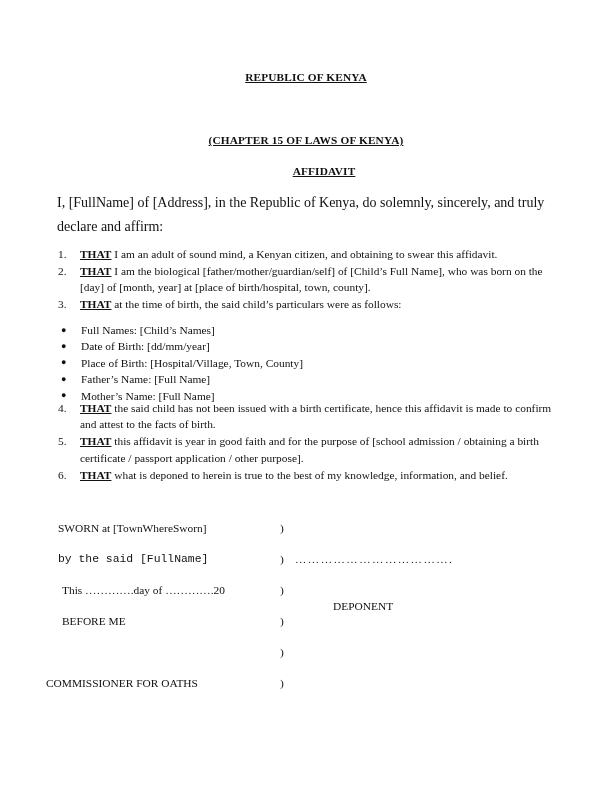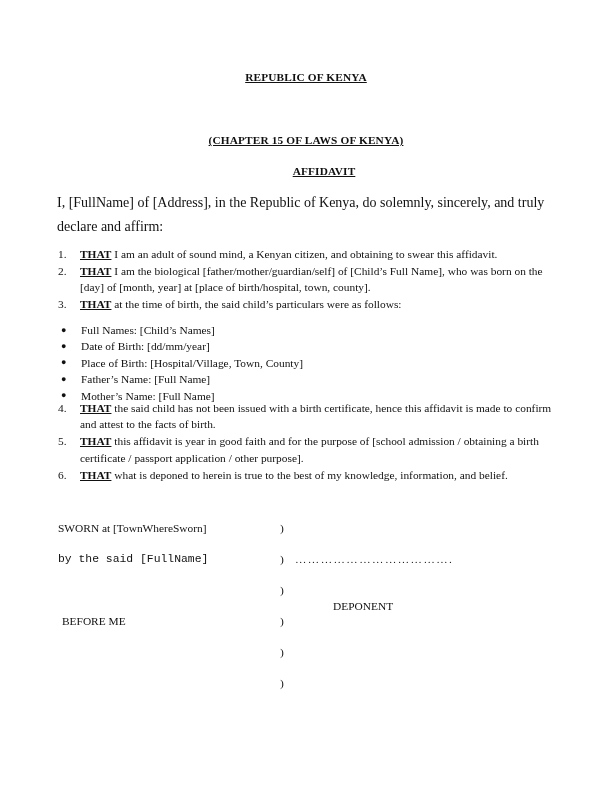--- a/index.html
+++ b/index.html
@@ -172,28 +172,30 @@
       <div class="jrow">
         <span class="jlabel" style="left: 58px;">SWORN at [TownWhereSworn]</span>
         <span class="jparen">)</span>
       </div>
       <div class="jrow">
         <span class="jlabel" style="left: 58px; font-family: Liberation Mono, monospace;">by the said [FullName]</span>
         <span class="jparen">)</span>
         <span class="jdots">……………………………….</span>
       </div>
       <div class="jrow">
+        <span class="jlabel" style="left: 62px;">This ………….day of ………….20</span>
         <span class="jparen">)</span>
         <span class="jdeponent">DEPONENT</span>
       </div>
       <div class="jrow">
         <span class="jlabel b" style="left: 62px;">BEFORE ME</span>
         <span class="jparen">)</span>
       </div>
       <div class="jrow">
         <span class="jparen">)</span>
       </div>
       <div class="jrow">
+        <span class="jlabel b" style="left: 46px;">COMMISSIONER FOR OATHS</span>
         <span class="jparen">)</span>
       </div>
     </div>
 
 </div>
 
 </body></html>

